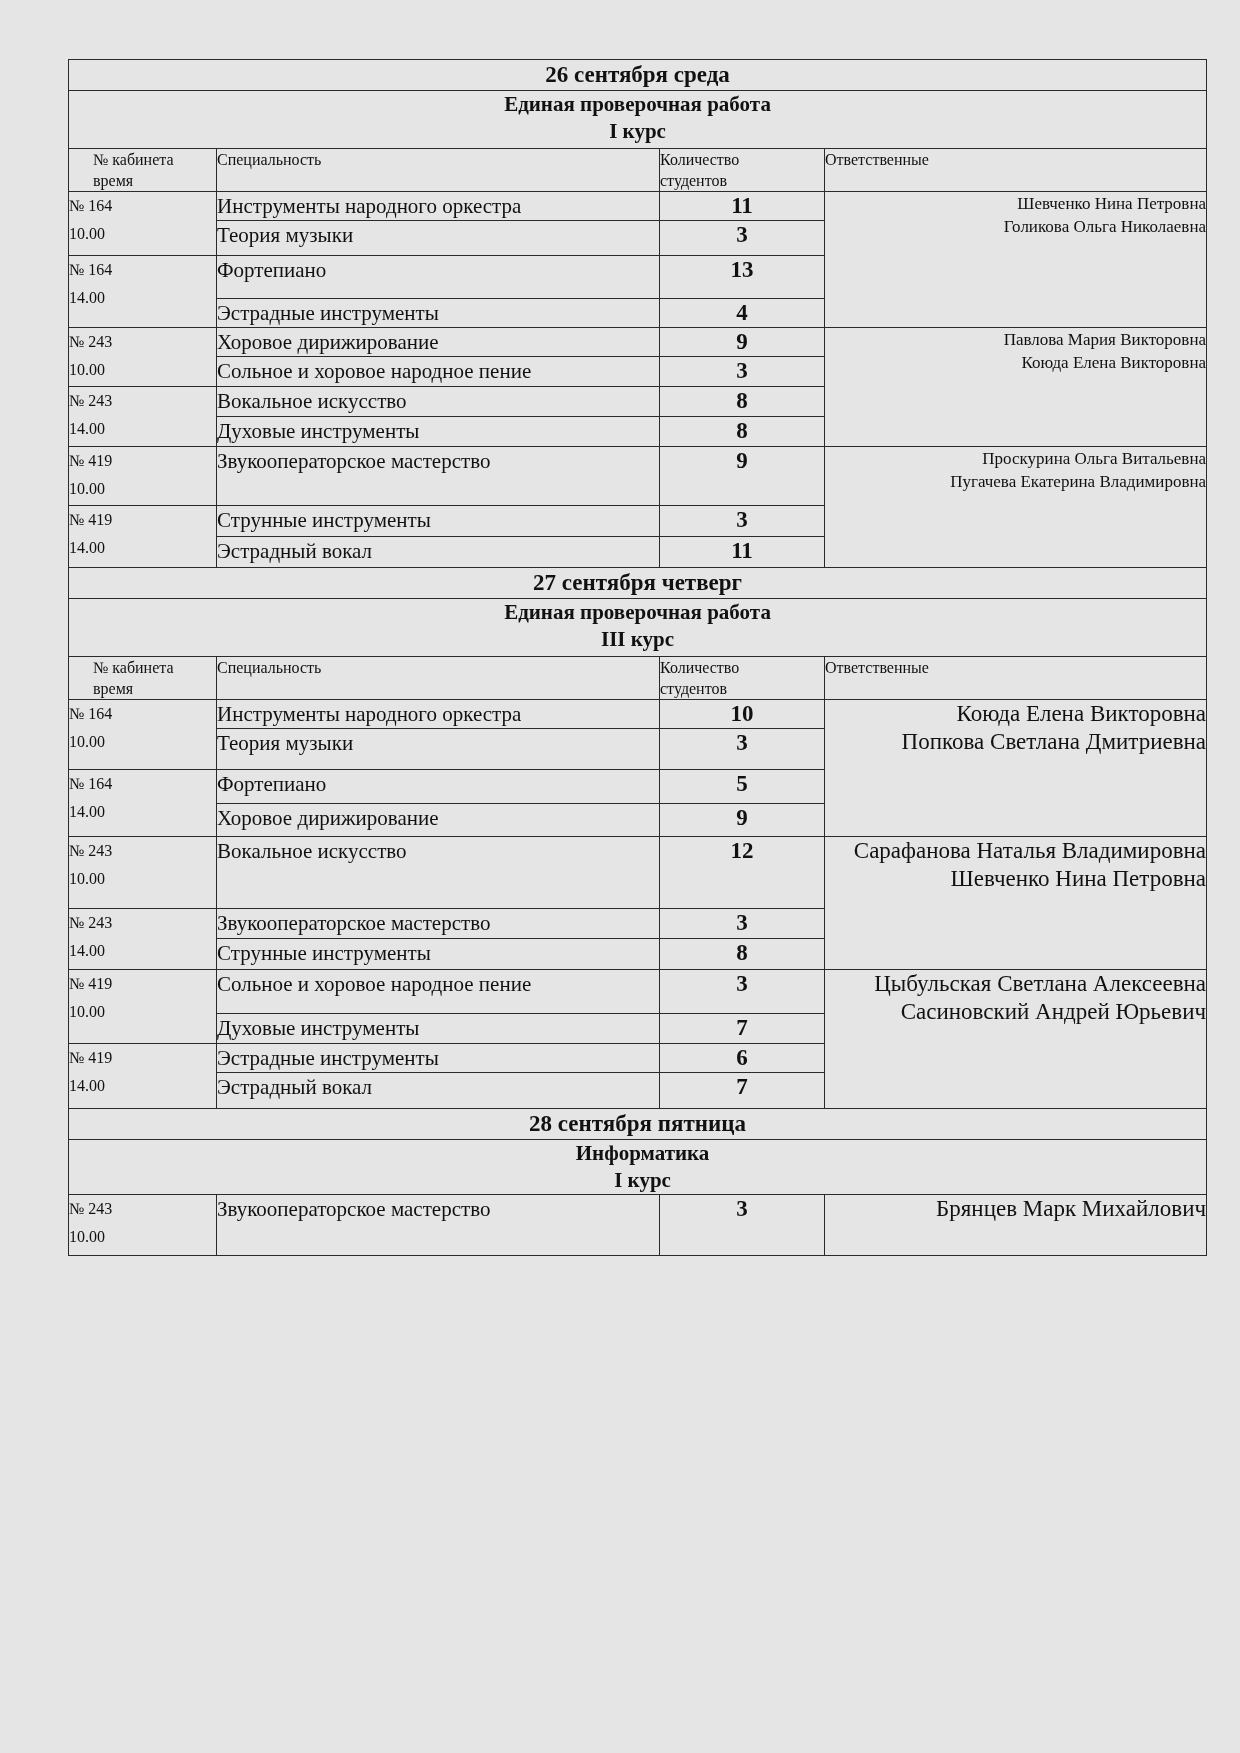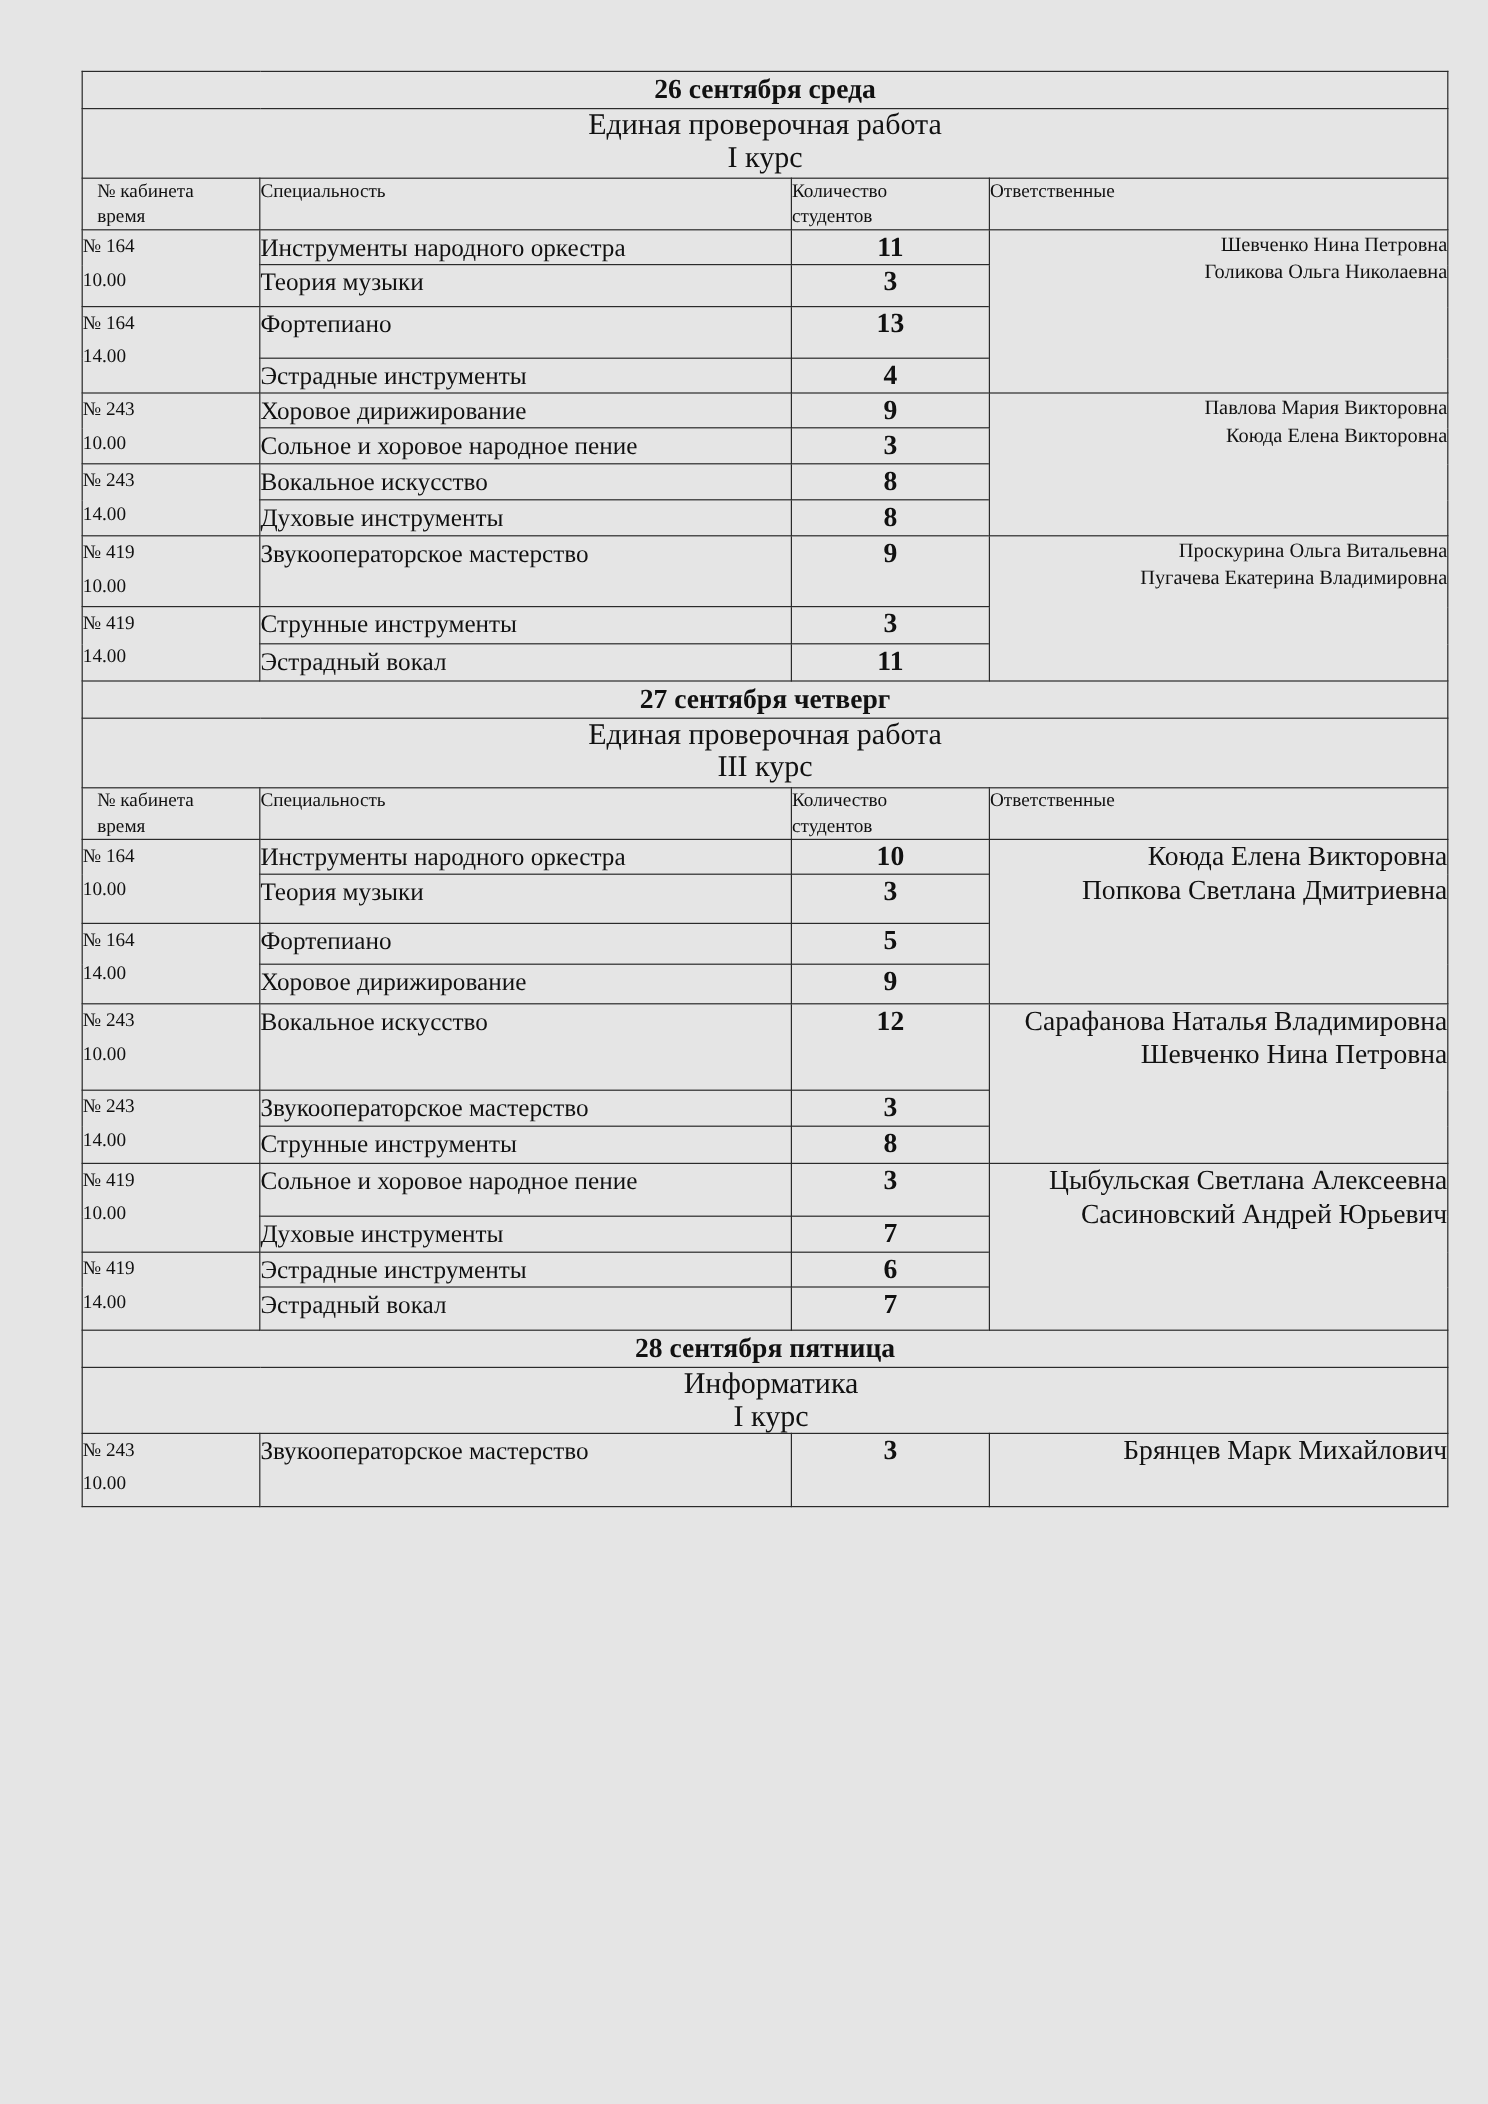--- a/index.html
+++ b/index.html
@@ -3,23 +3,23 @@
 <meta charset="utf-8">
 <style>
   html, body { margin: 0; padding: 0; background: #ffffff; }
   body { width: 1240px; height: 1753px; position: relative; overflow: hidden;
          font-family: "Liberation Serif", "DejaVu Serif", serif; color: #111; }
   .sheet { position: absolute; left: 0; top: 0; width: 1240px; height: 1753px; background: #e5e5e5; }
   table.sched { position: absolute; left: 68px; width: 1138px; border-collapse: collapse; table-layout: fixed; }
   table.sched td { border: 1.3px solid #2a2a2a; padding: 0; vertical-align: top; }
   col.c1 { width: 148px; } col.c2 { width: 443px; } col.c3 { width: 165px; } col.c4 { width: 382px; }
   .daterow td { text-align: center; font-weight: bold; font-size: 23px; line-height: 30px; height: 30px; }
-  .titlerow td { text-align: center; font-weight: normal; font-size: 25px; line-height: 27px; padding-top: 2px; }
+  .titlerow td { text-align: center; font-weight: bold; font-size: 21px; line-height: 27px; padding-top: 2px; }
   .hdr td { font-size: 16px; line-height: 21px; padding: 2px 8px 0 10px; }
-  .hdr td.first { padding-left: 12px; }
+  .hdr td.first { padding-left: 24px; }
   .room { font-weight: normal; font-size: 16px; line-height: 28px; padding: 2px 0 0 10px; }
   .spec { font-size: 21px; line-height: 28px; padding: 0 6px 0 12px; }
   .cnt { font-size: 23px; line-height: 28px; text-align: center; font-weight: bold; }
   .resp { font-size: 17px; line-height: 23px; padding: 6px 6px 0 12px; text-align: right; }
   .resp.big { font-size: 23px; line-height: 28px; }
   .resp div { white-space: nowrap; }
 </style>
 </head>
 <body>
 

